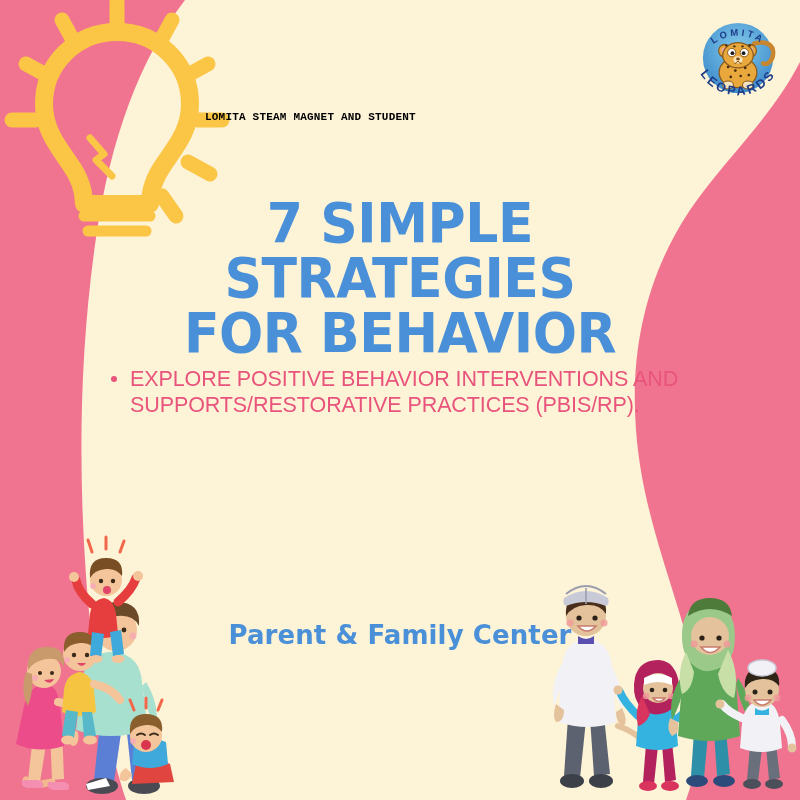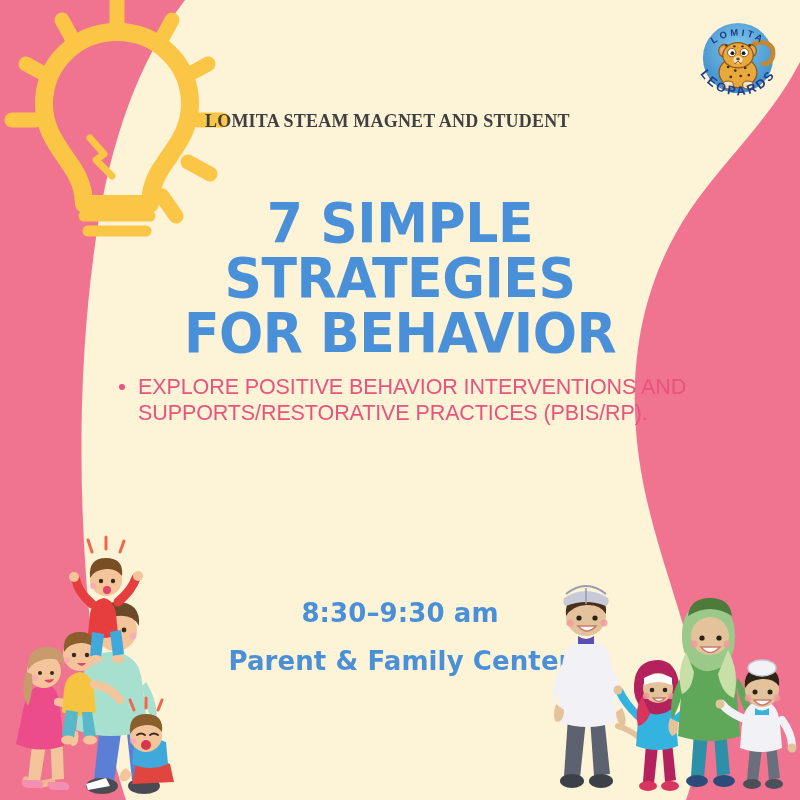--- a/index.html
+++ b/index.html
@@ -43,23 +43,23 @@
     position: absolute;
     left: 0; top: 0;
     width: 800px; height: 800px;
   }
 
   .presenter {
     position: absolute;
     left: 205px;
     top: 110px;
     width: 420px;
-    color: #404040;
-    font-family: Liberation Serif, serif;
-    font-size: 18px;
+    color: #000000;
+    font-family: Liberation Mono, monospace;
+    font-size: 11px;
     font-weight: bold;
     line-height: 1.33;
     letter-spacing: 0.2px;
     text-transform: uppercase;
   }
 
   .headline {
     position: absolute;
     left: 60px;
     top: 196px;
@@ -76,21 +76,21 @@
     transform-origin: 50% 50%;
   }
   .headline .l1 { display:block; }
   .headline .l2 { display:block; }
 
   .bullets {
     position: absolute;
     left: 108px;
     top: 366px;
     width: 610px;
-    margin: 8px;
+    margin: 0;
     padding: 0;
     list-style: none;
     color: #E8547C;
   }
   .bullets li {
     position: relative;
     padding-left: 22px;
     font-family: "Liberation Sans", sans-serif;
     font-size: 21.5px;
     line-height: 1.22;
@@ -245,21 +245,20 @@
       <span class="l1">7 SIMPLE STRATEGIES</span>
       <span class="l2">FOR BEHAVIOR</span>
     </div>
 
     <ul class="bullets">
       <li>EXPLORE POSITIVE BEHAVIOR INTERVENTIONS AND SUPPORTS/RESTORATIVE PRACTICES (PBIS/RP).</li>
     </ul>
 
     <div class="event">
       <span class="spacer sp1"></span>
-      <span class="ln">8:30–9:30 am</span>
       <span class="spacer sp2"></span>
       <span class="ln">Parent &amp; Family Center</span>
     </div>
 
   </div>
 
   <svg class="fam-left" viewBox="0 0 220 268">
 
     <g>
       <path d="M 22 248 q 6 6 16 4 l 10 -2" stroke="#F2B98E" stroke-width="7" fill="none" stroke-linecap="round"></path>

